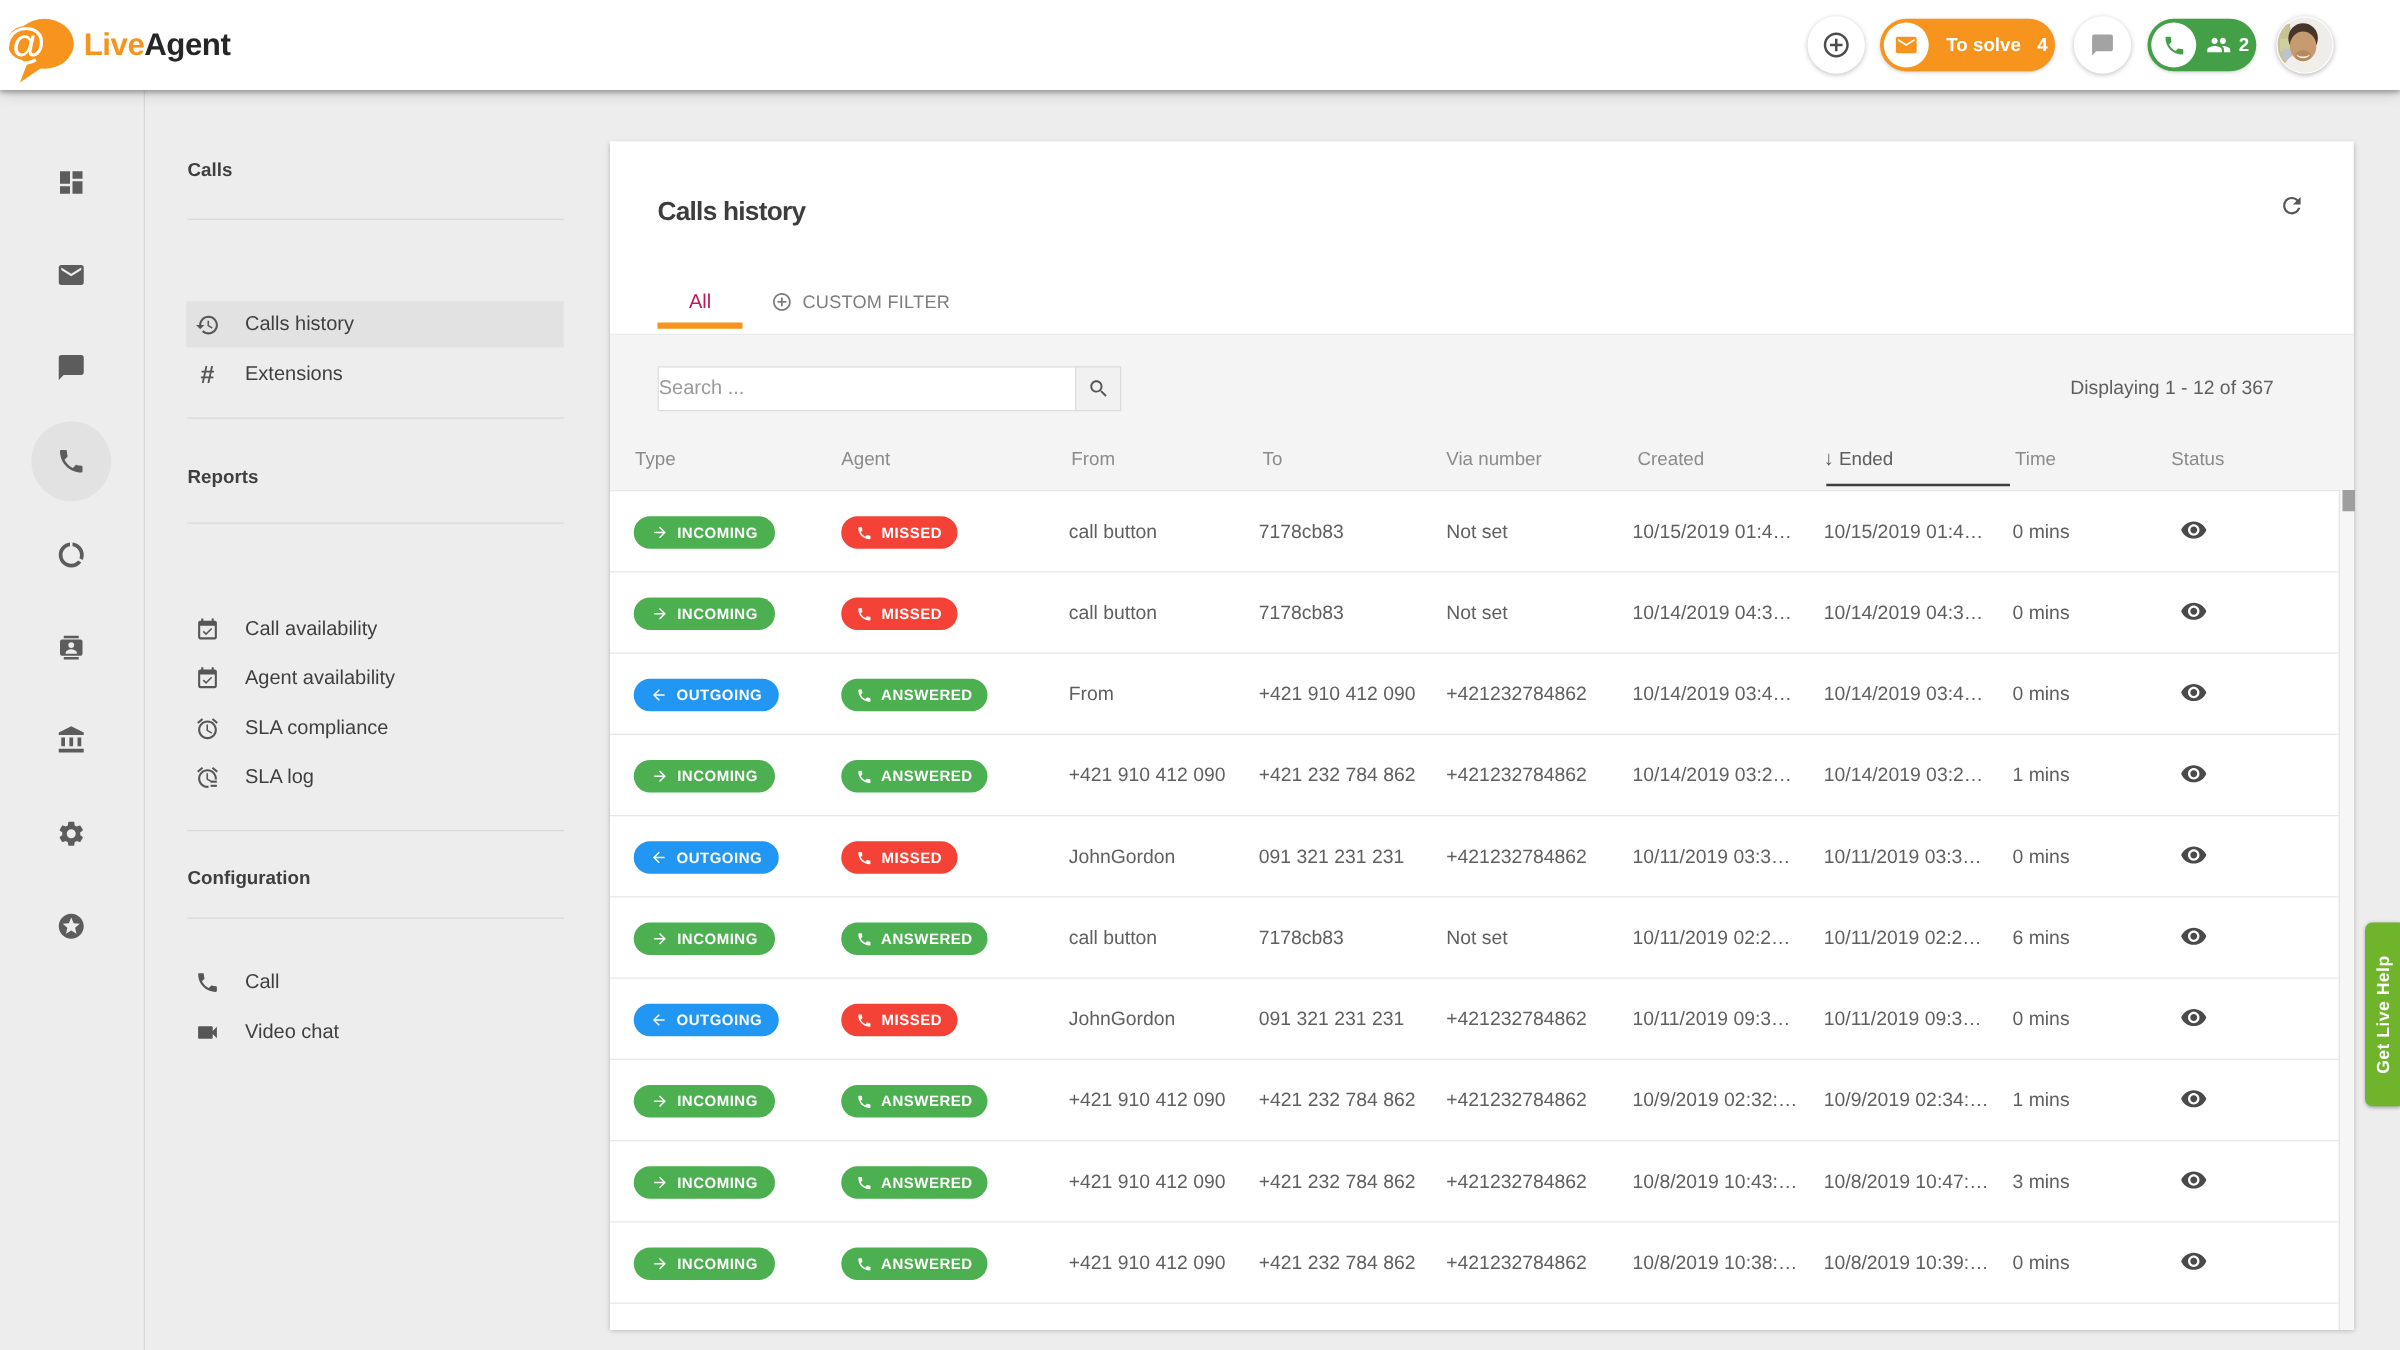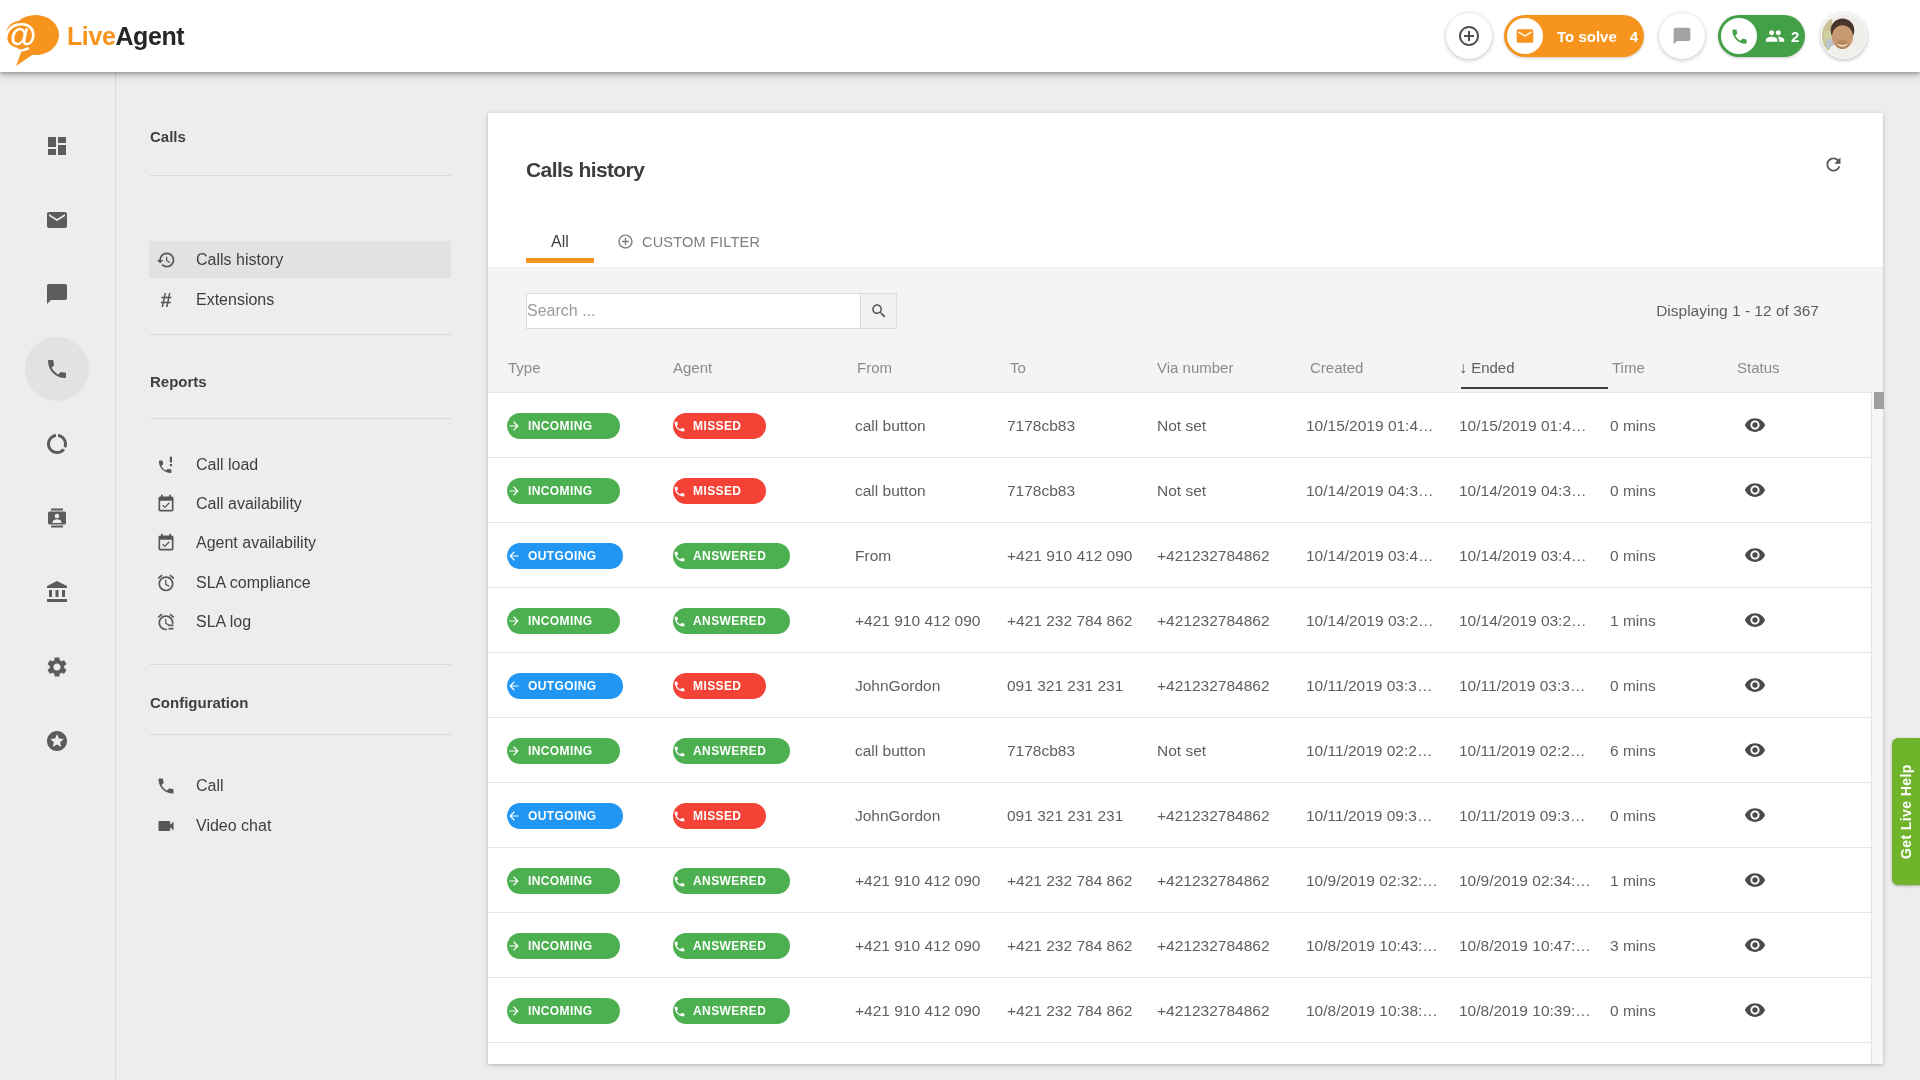--- a/index.html
+++ b/index.html
@@ -21,33 +21,33 @@
 .shead{position:absolute;left:34px;font-size:15px;font-weight:bold;color:#3f3f3f}
 .sdiv{position:absolute;left:34px;width:301px;height:1px;background:#d9d9d9}
 .sitem{position:absolute;left:34px;width:302px;height:39px;font-size:16px;color:#3f3f3f}
 .sitem .txt{position:absolute;left:46px;top:50%;transform:translateY(-50%);white-space:nowrap}
 .sitem .ic{position:absolute;left:16px;top:50%;width:20px;height:20px;transform:translate(-50%,-50%)}
 #selitem{position:absolute;left:33px;top:169px;width:302px;height:37px;background:#e2e2e2}
 
 #card{position:absolute;left:488px;top:113px;width:1395px;height:951px;background:#fff;box-shadow:0 1px 4px rgba(0,0,0,.25)}
 #cardtitle{position:absolute;left:38px;top:45px;font-size:21px;font-weight:bold;letter-spacing:-.6px;color:#3d3d3d}
 #refresh{position:absolute;left:1335px;top:41px;width:21px;height:21px}
-#tab-all{position:absolute;left:38px;top:120px;width:68px;text-align:center;font-size:16px;color:#404040}
+#tab-all{position:absolute;left:38px;top:120px;width:68px;text-align:center;font-size:16px;color:#be185d}
 #tab-all-bar{position:absolute;left:38px;top:145px;width:68px;height:5px;background:#f7941e}
 #tab-cf{position:absolute;left:129px;top:120px;font-size:14.5px;color:#7d7d7d;letter-spacing:.2px;display:flex;align-items:center;gap:8px}
 #greyband{position:absolute;left:0;top:154px;width:1395px;height:125px;background:#f4f4f4;border-top:1px solid #ececec}
 #searchbox{position:absolute;left:38px;top:25px;width:335px;height:36px;background:#fff;border:1px solid #dcdcdc;font-size:16px;color:#9a9a9a;line-height:34px;}
 #searchbtn{position:absolute;left:372px;top:25px;width:37px;height:36px;background:#f1f1f1;border:1px solid #dcdcdc;display:flex;align-items:center;justify-content:center}
 #displaying{position:absolute;right:64px;top:25px;height:36px;line-height:36px;font-size:15.5px;color:#5f5f5f}
 .th{position:absolute;top:246px;font-size:15px;color:#8b8b8b;white-space:nowrap}
 #endedbar{position:absolute;left:973px;top:274px;width:147px;height:2px;background:#3f3f3f}
 #rows{position:absolute;left:0;top:279px;width:1395px;height:672px;background:#fff}
 .row{position:absolute;left:0;width:1383px;height:65px;border-top:1px solid #e7e7e7;background:#fff}
 .cell{position:absolute;top:0;height:65px;line-height:65px;font-size:15.5px;color:#5f5f5f;white-space:nowrap}
-.badge{position:absolute;top:20px;height:26px;border-radius:13px;color:#fff;font-size:12px;font-weight:bold;letter-spacing:.4px;display:flex;align-items:center;gap:7px}
+.badge{position:absolute;top:20px;height:26px;border-radius:13px;color:#fff;font-size:12px;font-weight:bold;letter-spacing:.4px;display:flex;align-items:center;justify-content:center;gap:7px}
 .bg-g{background:#4caf50}.bg-r{background:#f44336}.bg-b{background:#2196f3}
 .b-type{left:19px;width:113px}
 .b-st{left:185px}
 .w-in{width:113px}.w-out{width:116px}.w-mis{width:93px}.w-ans{width:117px}
 .c-from{left:367px}.c-to{left:519px}.c-via{left:669px}.c-cr{left:818px}.c-en{left:971px}.c-tm{left:1122px}
 .c-eye{left:1245px;width:44px;text-align:center}
 .eye{display:inline-block;vertical-align:middle;margin-top:-3px}
 #sbtrack{position:absolute;left:1383px;top:279px;width:12px;height:672px;background:#f6f6f6;border-left:1px solid #e4e4e4}
 #sbthumb{position:absolute;left:2px;top:0px;width:10px;height:17px;background:#9e9e9e}
 
@@ -160,28 +160,20 @@
         </svg>
         <span class="txt">Calls history</span>
       </div>
   <div class="sitem" style="top:208px">
         <span class="ic" style="font-size:20px;font-weight:bold;color:#565656;text-align:center;line-height:20px">#</span>
         <span class="txt">Extensions</span>
       </div>
   <div class="sdiv" style="top:262px"></div>
   <div class="shead" style="top:301px">Reports</div>
   <div class="sdiv" style="top:346px"></div>
-  <div class="sitem" style="top:373px">
-        <svg class="ic" viewBox="0 0 24 24" fill="#565656">
-          <path d="M5.52 8.63c1.2 2.36 3.13 4.28 5.49 5.49l1.83-1.83c.23-.23.56-.3.85-.2.93.31 1.94.47 2.98.47.46 0 .83.37.83.83v2.9c0 .46-.37.83-.83.83C8.83 17.12 2.5 10.79 2.5 2.96c0-.46.37-.83.83-.83h2.92c.46 0 .83.37.83.83 0 1.04.17 2.04.48 2.97.09.29.02.62-.21.85L5.52 8.63z" transform="translate(1,4.6)"></path>
-          <rect x="16.6" y="2" width="2.6" height="7"></rect>
-          <rect x="16.6" y="10.8" width="2.6" height="2.6"></rect>
-        </svg>
-        <span class="txt">Call load</span>
-      </div>
   <div class="sitem" style="top:412px">
         <svg class="ic" viewBox="0 0 24 24" fill="#565656">
           <path d="M16.53 11.06L15.47 10l-4.88 4.88-2.12-2.12-1.06 1.06L10.59 17l5.94-5.94zM19 3h-1V1h-2v2H8V1H6v2H5c-1.11 0-1.99.9-1.99 2L3 19c0 1.1.89 2 2 2h14c1.1 0 2-.9 2-2V5c0-1.1-.9-2-2-2zm0 16H5V8h14v11z"></path>
         </svg>
         <span class="txt">Call availability</span>
       </div>
   <div class="sitem" style="top:451px">
         <svg class="ic" viewBox="0 0 24 24" fill="#565656">
           <path d="M16.53 11.06L15.47 10l-4.88 4.88-2.12-2.12-1.06 1.06L10.59 17l5.94-5.94zM19 3h-1V1h-2v2H8V1H6v2H5c-1.11 0-1.99.9-1.99 2L3 19c0 1.1.89 2 2 2h14c1.1 0 2-.9 2-2V5c0-1.1-.9-2-2-2zm0 16H5V8h14v11z"></path>
         </svg>

